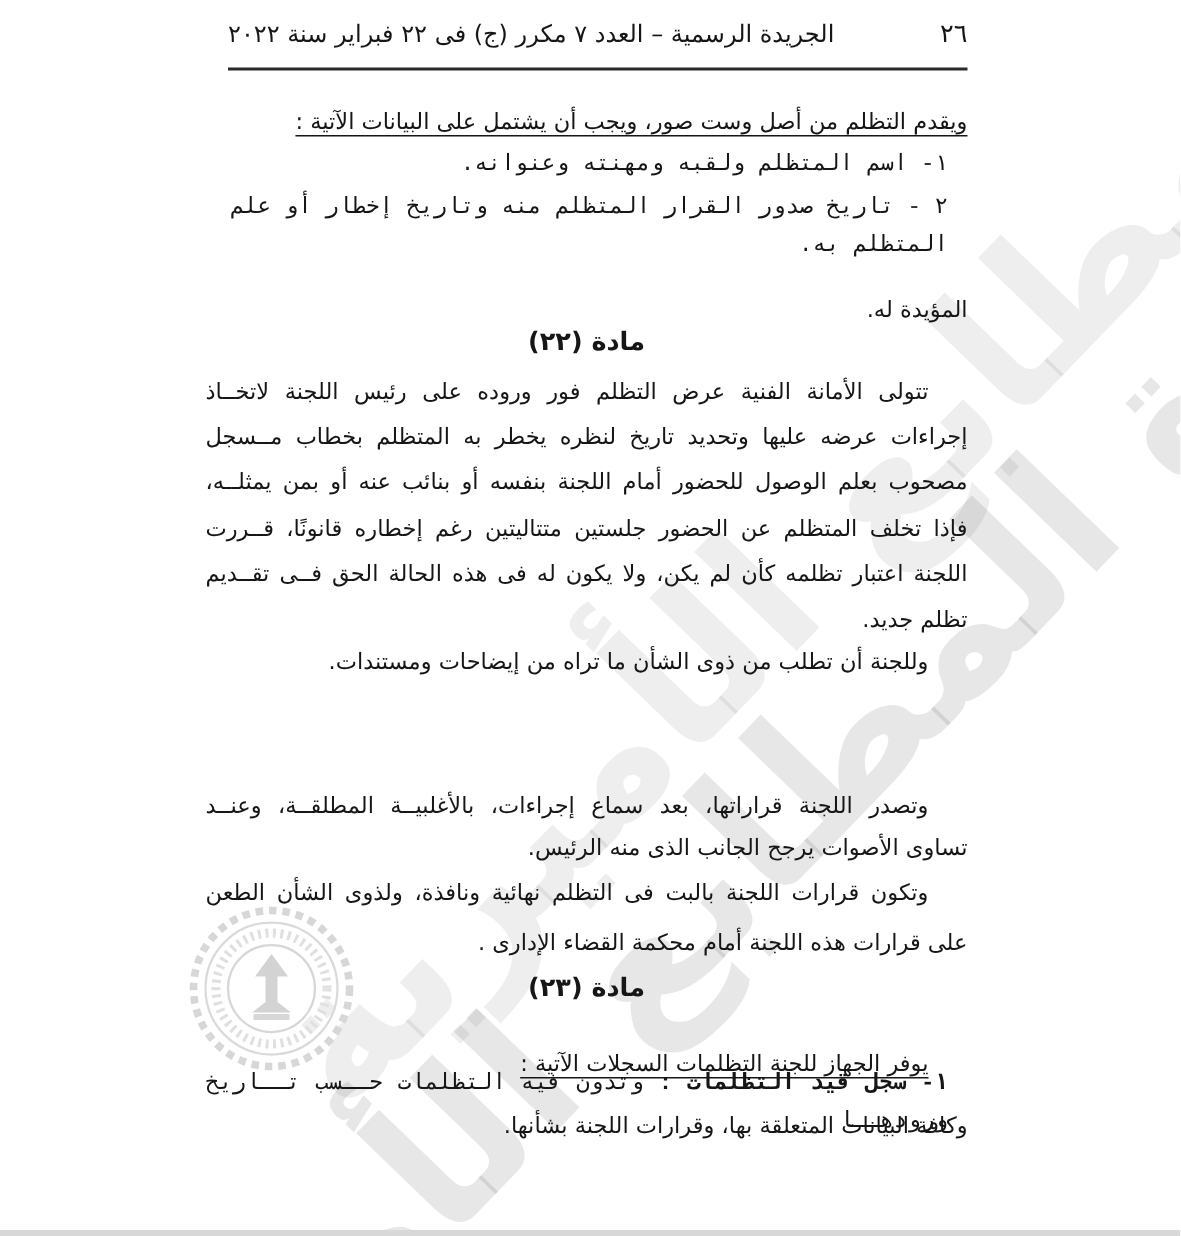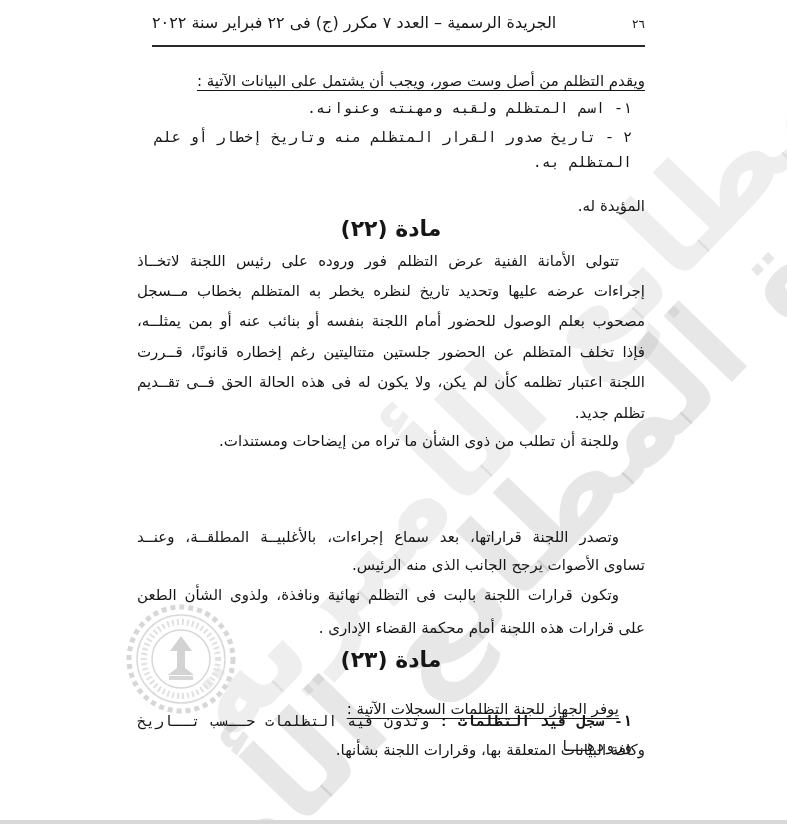--- a/index.html
+++ b/index.html
@@ -15,30 +15,30 @@
   }
   .wm1 { font-size:125px; color:rgba(70,70,70,0.09); left:-10px; top:150px; transform:rotate(-46deg); }
   .wm2 { font-size:125px; color:rgba(70,70,70,0.13); left:-170px; top:470px; transform:rotate(-46deg); }
   .seal { position:absolute; left:120px; top:596px; z-index:1; }
   
   .header {
     position:absolute; top:13px; left:152px; width:493px; z-index:2;
     display:flex; justify-content:space-between; align-items:baseline;
     font-size:16px; direction:rtl;
   }
-  .pagenum { font-size:12px; }
+  .pagenum { font-size:17px; }
   .rule { position:absolute; top:45px; left:152px; width:493px; border-top:2px solid #2a2a2a; z-index:2; }
   
   .ln {
     position:absolute; left:137px; right:142px; height:27px; line-height:25px;
     font-size:15px; z-index:2; direction:rtl;
   }
   .j { text-align:justify; text-align-last:justify; }
   .r { text-align:right; }
-  .c { text-align:center; font-weight:700; font-size:22px; }
+  .c { text-align:center; font-weight:700; font-size:17px; }
   .ind { padding-right:26px; }
   .ind-sm { padding-right:13px;font-family:Liberation Mono, monospace; }
   .u { text-decoration:underline; text-underline-offset:4px; }
   .b { font-weight:700; }
   .bottom-strip { position:absolute; bottom:0; left:0; width:787px; height:4px; background:#d8d8d8; z-index:3; }
 </style>
 </head>
 <body>
 
 <div class="page">

